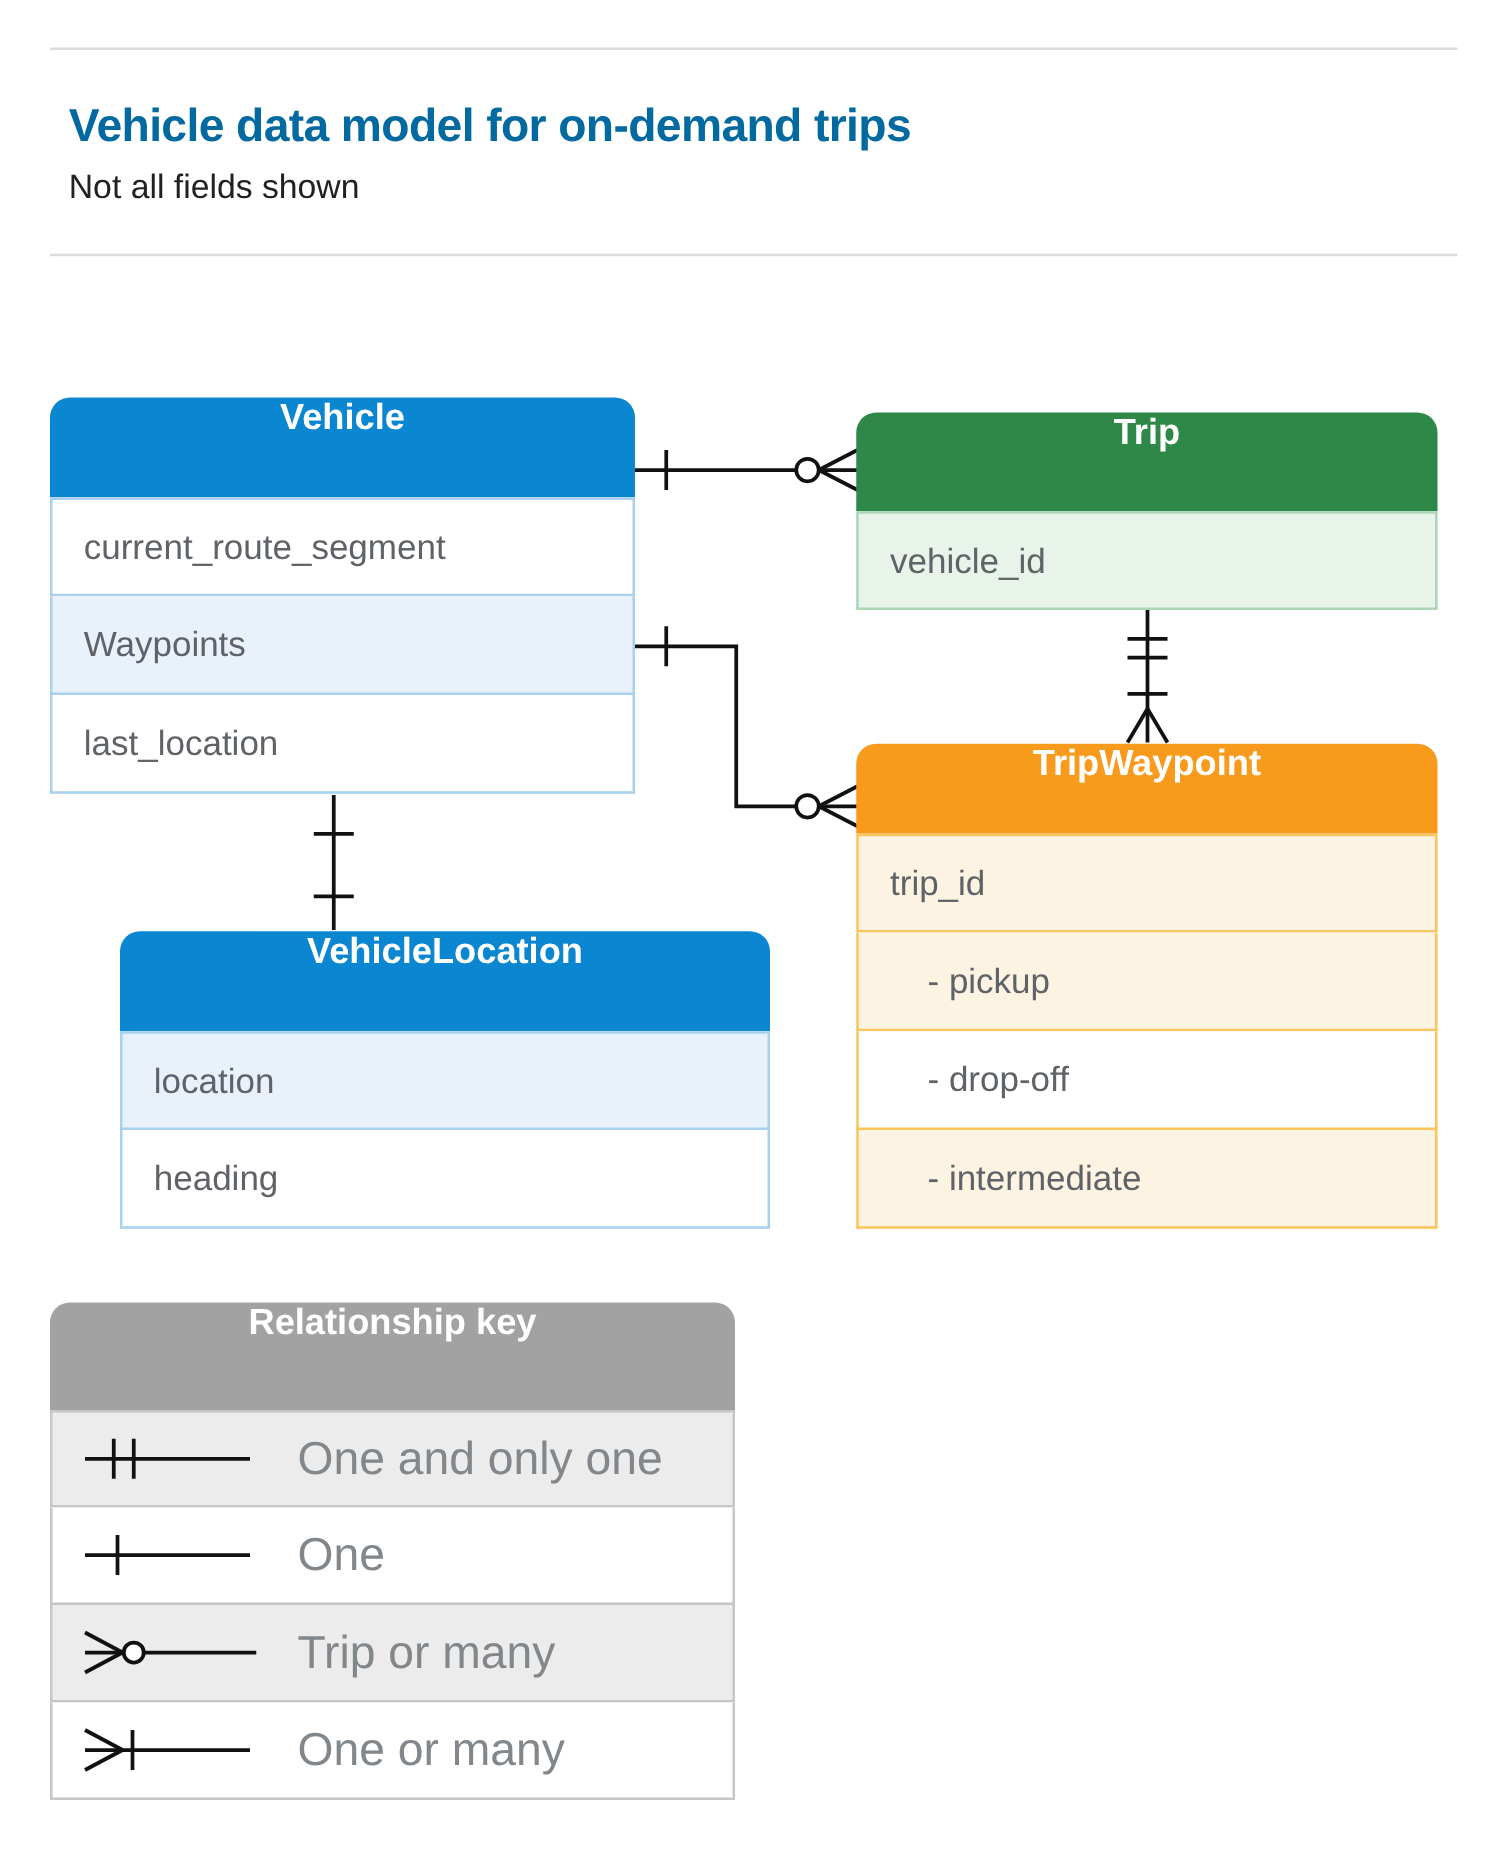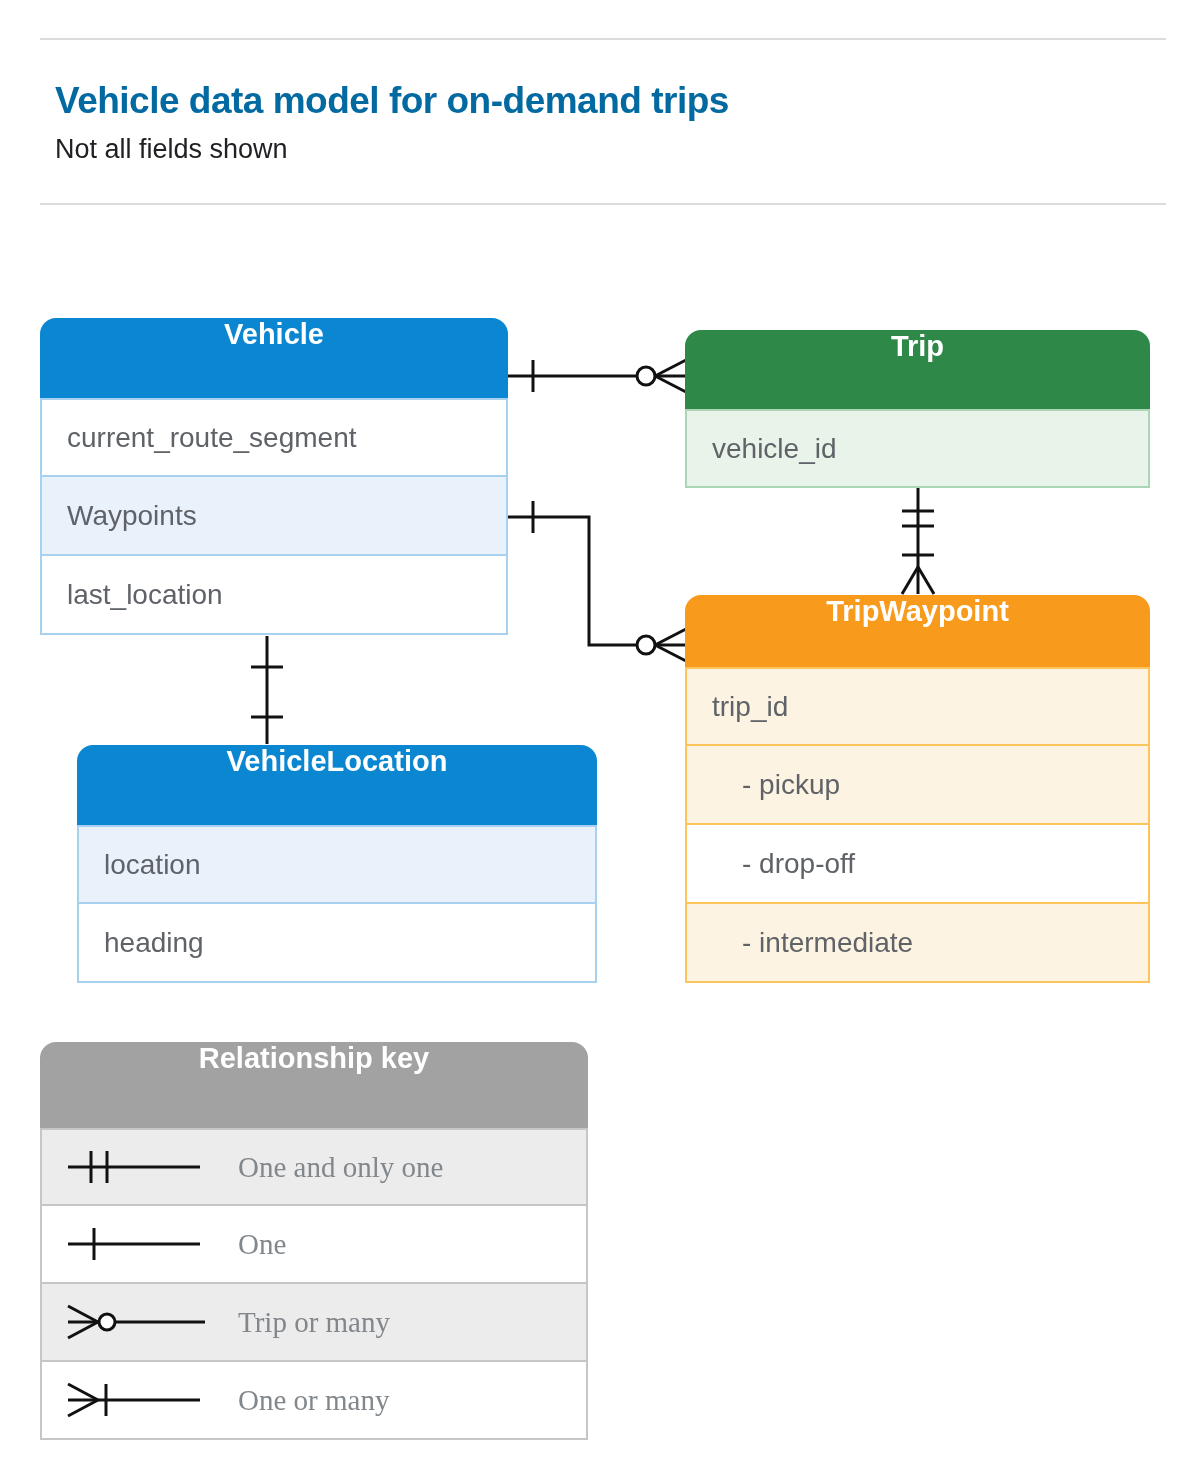--- a/index.html
+++ b/index.html
@@ -54,28 +54,28 @@
   .gray  .card-row{border-color:var(--gray_border);}
   .gray  .card-row.tint{background:var(--gray_tint);}
 
   
   #vehicle-card{left:40px;top:318px;width:468px;}
   #vehicle-card .card-header{height:80px;}
   #trip-card{left:685px;top:330px;width:465px;}
   #trip-card .card-header{height:79px;}
   #tripwaypoint-card{left:685px;top:595px;width:465px;}
   #tripwaypoint-card .card-header{height:72px;}
-  #vehiclelocation-card{left:33px;top:745px;width:564px;padding-left:44px;}
+  #vehiclelocation-card{left:52px;top:745px;width:564px;padding-left:44px;}
   #vehiclelocation-card .card-header{height:80px;}
 
   
   #legend-card{left:40px;top:1042px;width:548px;}
   #legend-card .card-header{height:86px;}
   #legend-card .card-row{height:78px;padding-left:18px;}
-  .legend-label{margin-left:28px;font-size:29px;color:#82878c;font-family:Liberation Serif, serif;}
+  .legend-label{margin-left:28px;font-size:37px;color:#82878c;}
   .legend-symbol{flex:0 0 auto;}
   .legend-symbol svg{display:block;}
   .sym{stroke:#111;stroke-width:3;fill:none;}
   .sym-circle{stroke:#111;stroke-width:3;fill:#fff;}
 </style>
 </head>
 <body>
 
 <div class="hr" id="hr-top"></div>
 <div class="page-title">Vehicle data model for on-demand trips</div>

